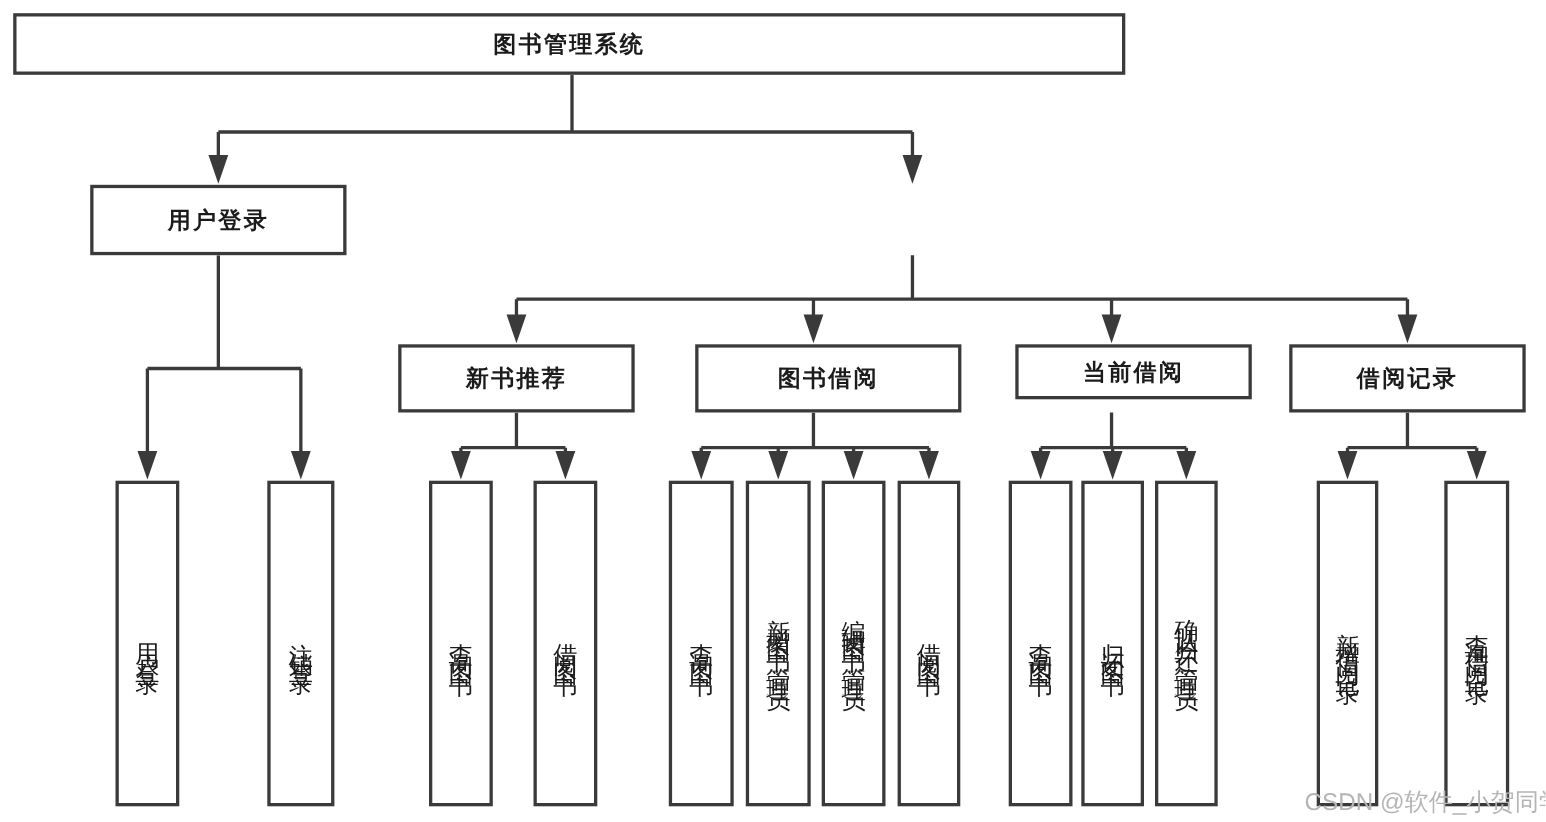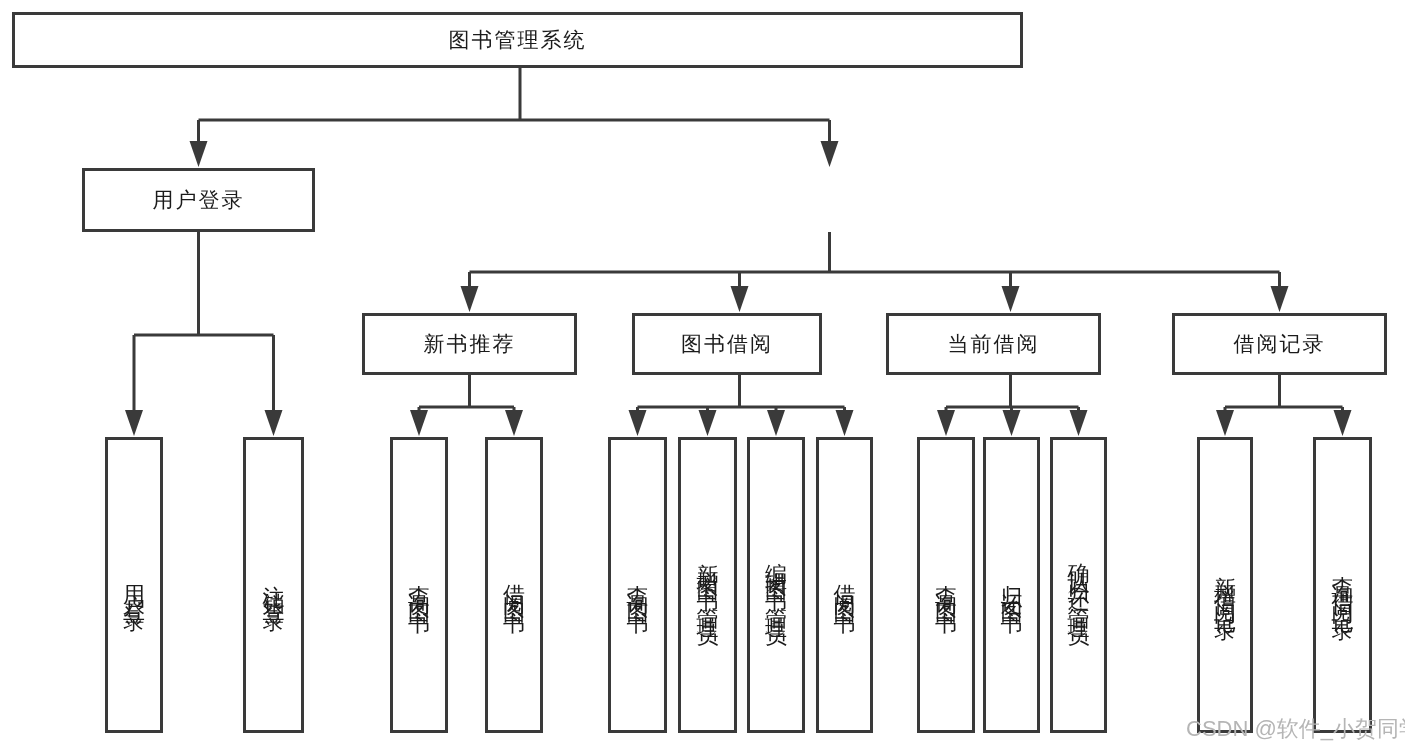--- a/index.html
+++ b/index.html
@@ -35,21 +35,21 @@
   .node {
     position: absolute;
     box-sizing: border-box;
     border: 3px solid var(--line);
     background: var(--background);
     display: flex;
     align-items: center;
     justify-content: center;
     color: var(--text);
   }
-  .hnode { font-size: 21px; letter-spacing: 2px; }
+  .hnode { font-size: 21px; letter-spacing: 2px; font-weight: bold; }
   .vnode span {
     writing-mode: vertical-rl;
     text-orientation: mixed;
     font-size: 22px;
     letter-spacing: 9px;
     color: var(--text);
     white-space: nowrap;
   }
   .watermark {
     position: absolute;
@@ -121,24 +121,24 @@
     <span>图书管理系统</span>
   </div>
 
   <div class="node hnode" style="left:82px; top:168px; width:233px; height:64px;">
     <span>用户登录</span>
   </div>
 
   <div class="node hnode" style="left:362px; top:313px; width:215px; height:62px;">
     <span>新书推荐</span>
   </div>
-  <div class="node hnode" style="left:632px; top:313px; width:190px; height:62px;">
+  <div class="node hnode" style="left:632px; top:313px; width:242px; height:62px;">
     <span>图书借阅</span>
   </div>
-  <div class="node hnode" style="left:886px; top:313px; width:215px; height:62px;">
+  <div class="node hnode" style="left:923px; top:313px; width:215px; height:50px;">
     <span>当前借阅</span>
   </div>
   <div class="node hnode" style="left:1172px; top:313px; width:215px; height:62px;">
     <span>借阅记录</span>
   </div>
 
   <div class="node vnode" style="left:105px; top:437px; width:58px; height:296px;">
     <span>用户登录</span>
   </div>
   <div class="node vnode" style="left:243px; top:437px; width:61px; height:296px;">

